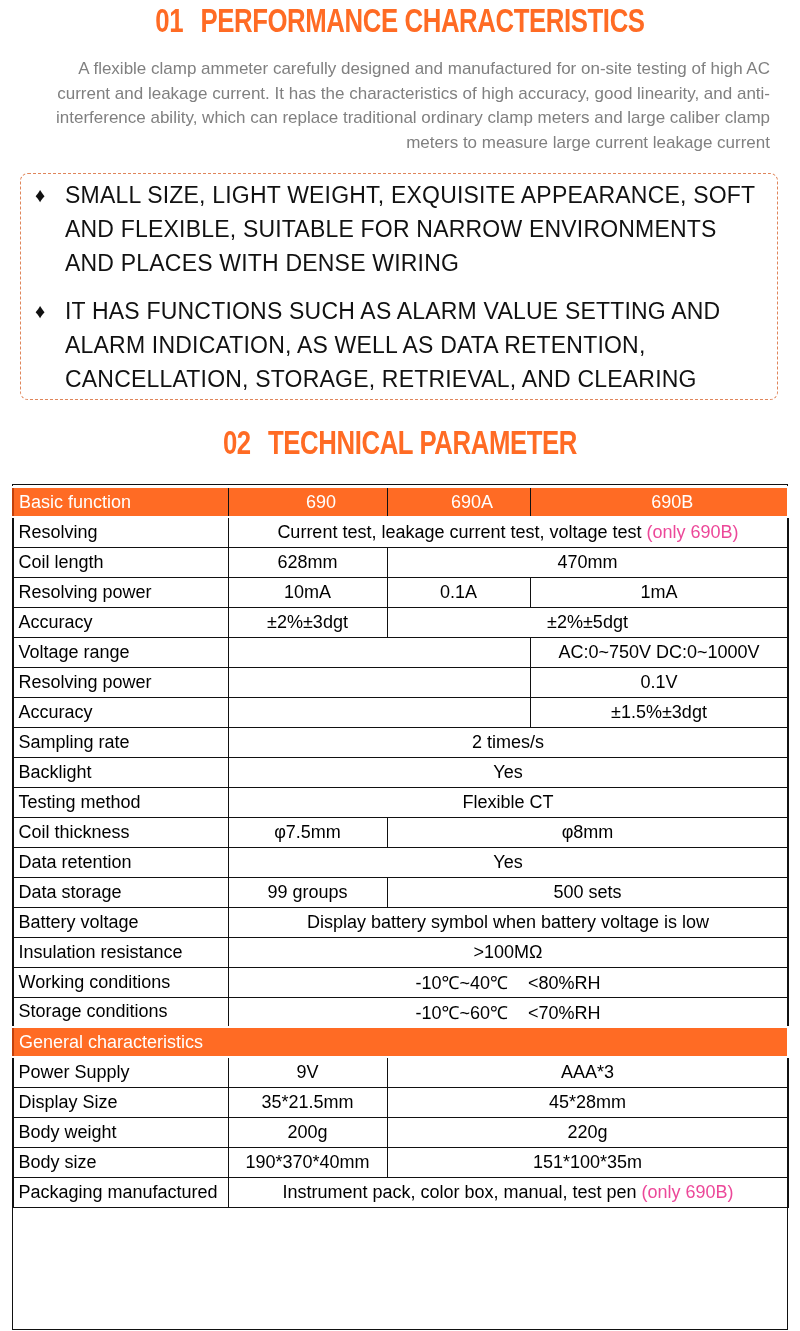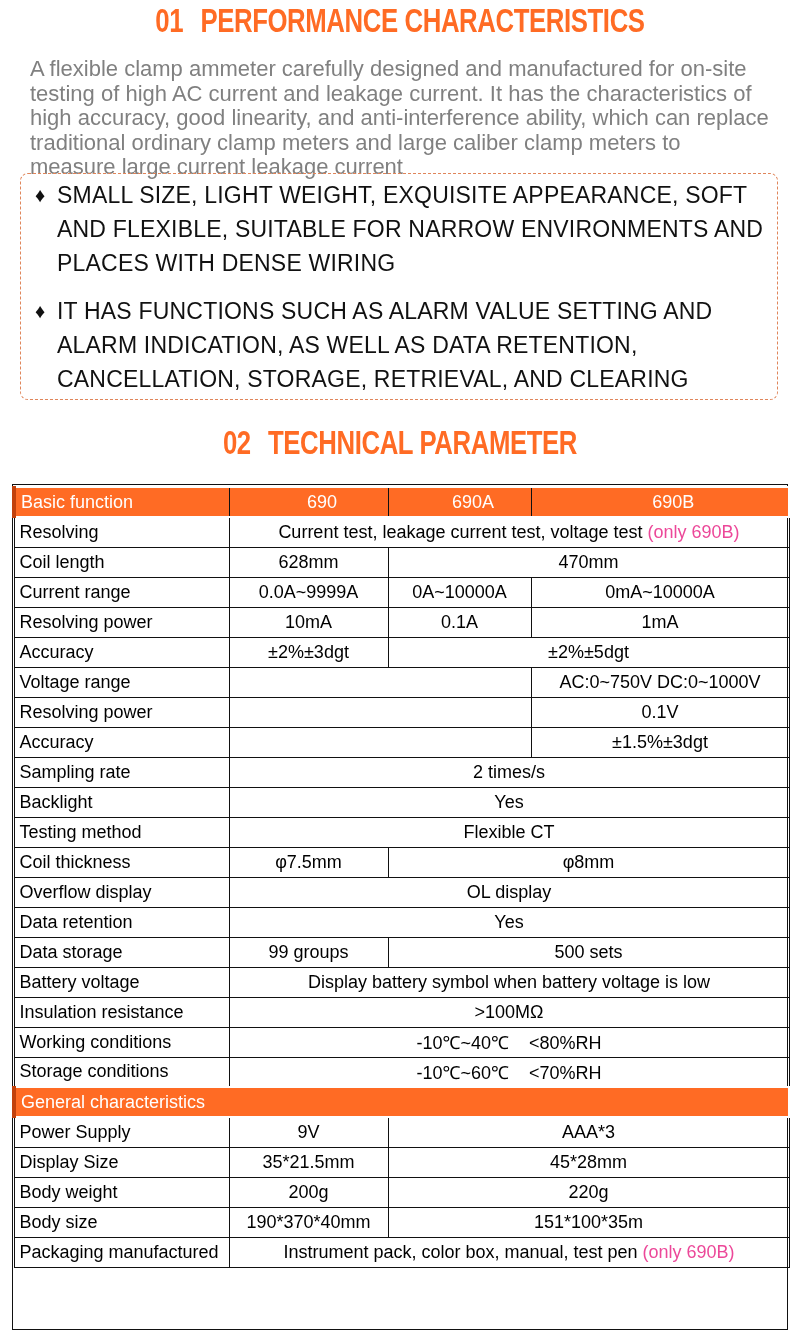--- a/index.html
+++ b/index.html
@@ -10,51 +10,51 @@
     position: absolute; left: 0; width: 800px; text-align: center;
     color: #ff6b24; font-family: "Liberation Sans", sans-serif; font-weight: bold;
     letter-spacing: -0.5px; transform: scaleX(0.78); transform-origin: center;
   }
   .title-1 { top: 2px; font-size: 33px; }
   .title-2 { top: 424px; font-size: 33px; }
   .section-title .num { margin-right: 22px; }
 
   .intro {
     position: absolute; top: 57px; left: 30px; width: 740px;
-    text-align: left; color: #808080; font-size: 22px; line-height: 24.5px;
+    text-align: right; color: #808080; font-size: 17px; line-height: 24.5px;
   }
 
   .feature-box {
     position: absolute; top: 173px; left: 20px; width: 758px; height: 227px;
     border: 1.5px dashed #e0855a; border-radius: 8px;
   }
   .feature {
     position: absolute; left: 14px; right: 6px;
     font-size: 23px; line-height: 34px; color: #111; letter-spacing: 0.2px;
   }
   .feature .diamond { position: absolute; left: 0; top: 0; font-size: 20px; color: #111; }
-  .feature .text { display: block; margin-left: 22px; }
+  .feature .text { display: block; margin-left: 30px; }
   .feature-1 { top: 4px; }
   .feature-2 { top: 120px; }
 
   .spec-table {
     position: absolute; top: 486px; left: 12px; width: 775px;
     border-collapse: collapse; table-layout: fixed;
     font-size: 18px;
   }
   .spec-table td {
     border: 1px solid #111; height: 30px; padding: 0 5px;
     text-align: center; white-space: nowrap; overflow: hidden;
     vertical-align: middle;
   }
   .spec-table td.label { text-align: left; }
   .spec-table tr.head td {
     background: #ff6b24; color: #fff; border-top: 2px solid #fff; border-bottom: 2px solid #fff;
   }
-  .spec-table tr.head td:first-child { border-left: 4px solid #c2410c; }
+  .spec-table tr.head td:first-child { border-left: 2px solid #c2410c; }
   .spec-table tr.head td:last-child { border-right: 2px solid #fff; }
   .spec-table tr.head td.sep { border-left: 1px solid #7a3a12; padding-left: 32px; }
   .outer-frame {
     position: absolute; top: 484px; left: 12px; width: 776px; height: 846px;
     border: 1px solid #111; pointer-events: none;
   }
   .note-red { color: #ec4899; }
 </style>
 </head>
 <body>
@@ -99,26 +99,20 @@
     <tr>
       <td class="label">Resolving</td>
       <td colspan="3"><span>Current test, leakage current test, voltage test </span><span class="note-red">(only 690B)</span></td>
     </tr>
     <tr>
       <td class="label">Coil length</td>
       <td>628mm</td>
       <td colspan="2">470mm</td>
     </tr>
     <tr>
-      <td class="label">Current range</td>
-      <td>0.0A~9999A</td>
-      <td>0A~10000A</td>
-      <td>0mA~10000A</td>
-    </tr>
-    <tr>
       <td class="label">Resolving power</td>
       <td>10mA</td>
       <td>0.1A</td>
       <td>1mA</td>
     </tr>
     <tr>
       <td class="label">Accuracy</td>
       <td>±2%±3dgt</td>
       <td colspan="2">±2%±5dgt</td>
     </tr>
@@ -149,24 +143,20 @@
     <tr>
       <td class="label">Testing method</td>
       <td colspan="3">Flexible CT</td>
     </tr>
     <tr>
       <td class="label">Coil thickness</td>
       <td>φ7.5mm</td>
       <td colspan="2">φ8mm</td>
     </tr>
     <tr>
-      <td class="label">Overflow display</td>
-      <td colspan="3">OL display</td>
-    </tr>
-    <tr>
       <td class="label">Data retention</td>
       <td colspan="3">Yes</td>
     </tr>
     <tr>
       <td class="label">Data storage</td>
       <td>99 groups</td>
       <td colspan="2">500 sets</td>
     </tr>
     <tr>
       <td class="label">Battery voltage</td>

